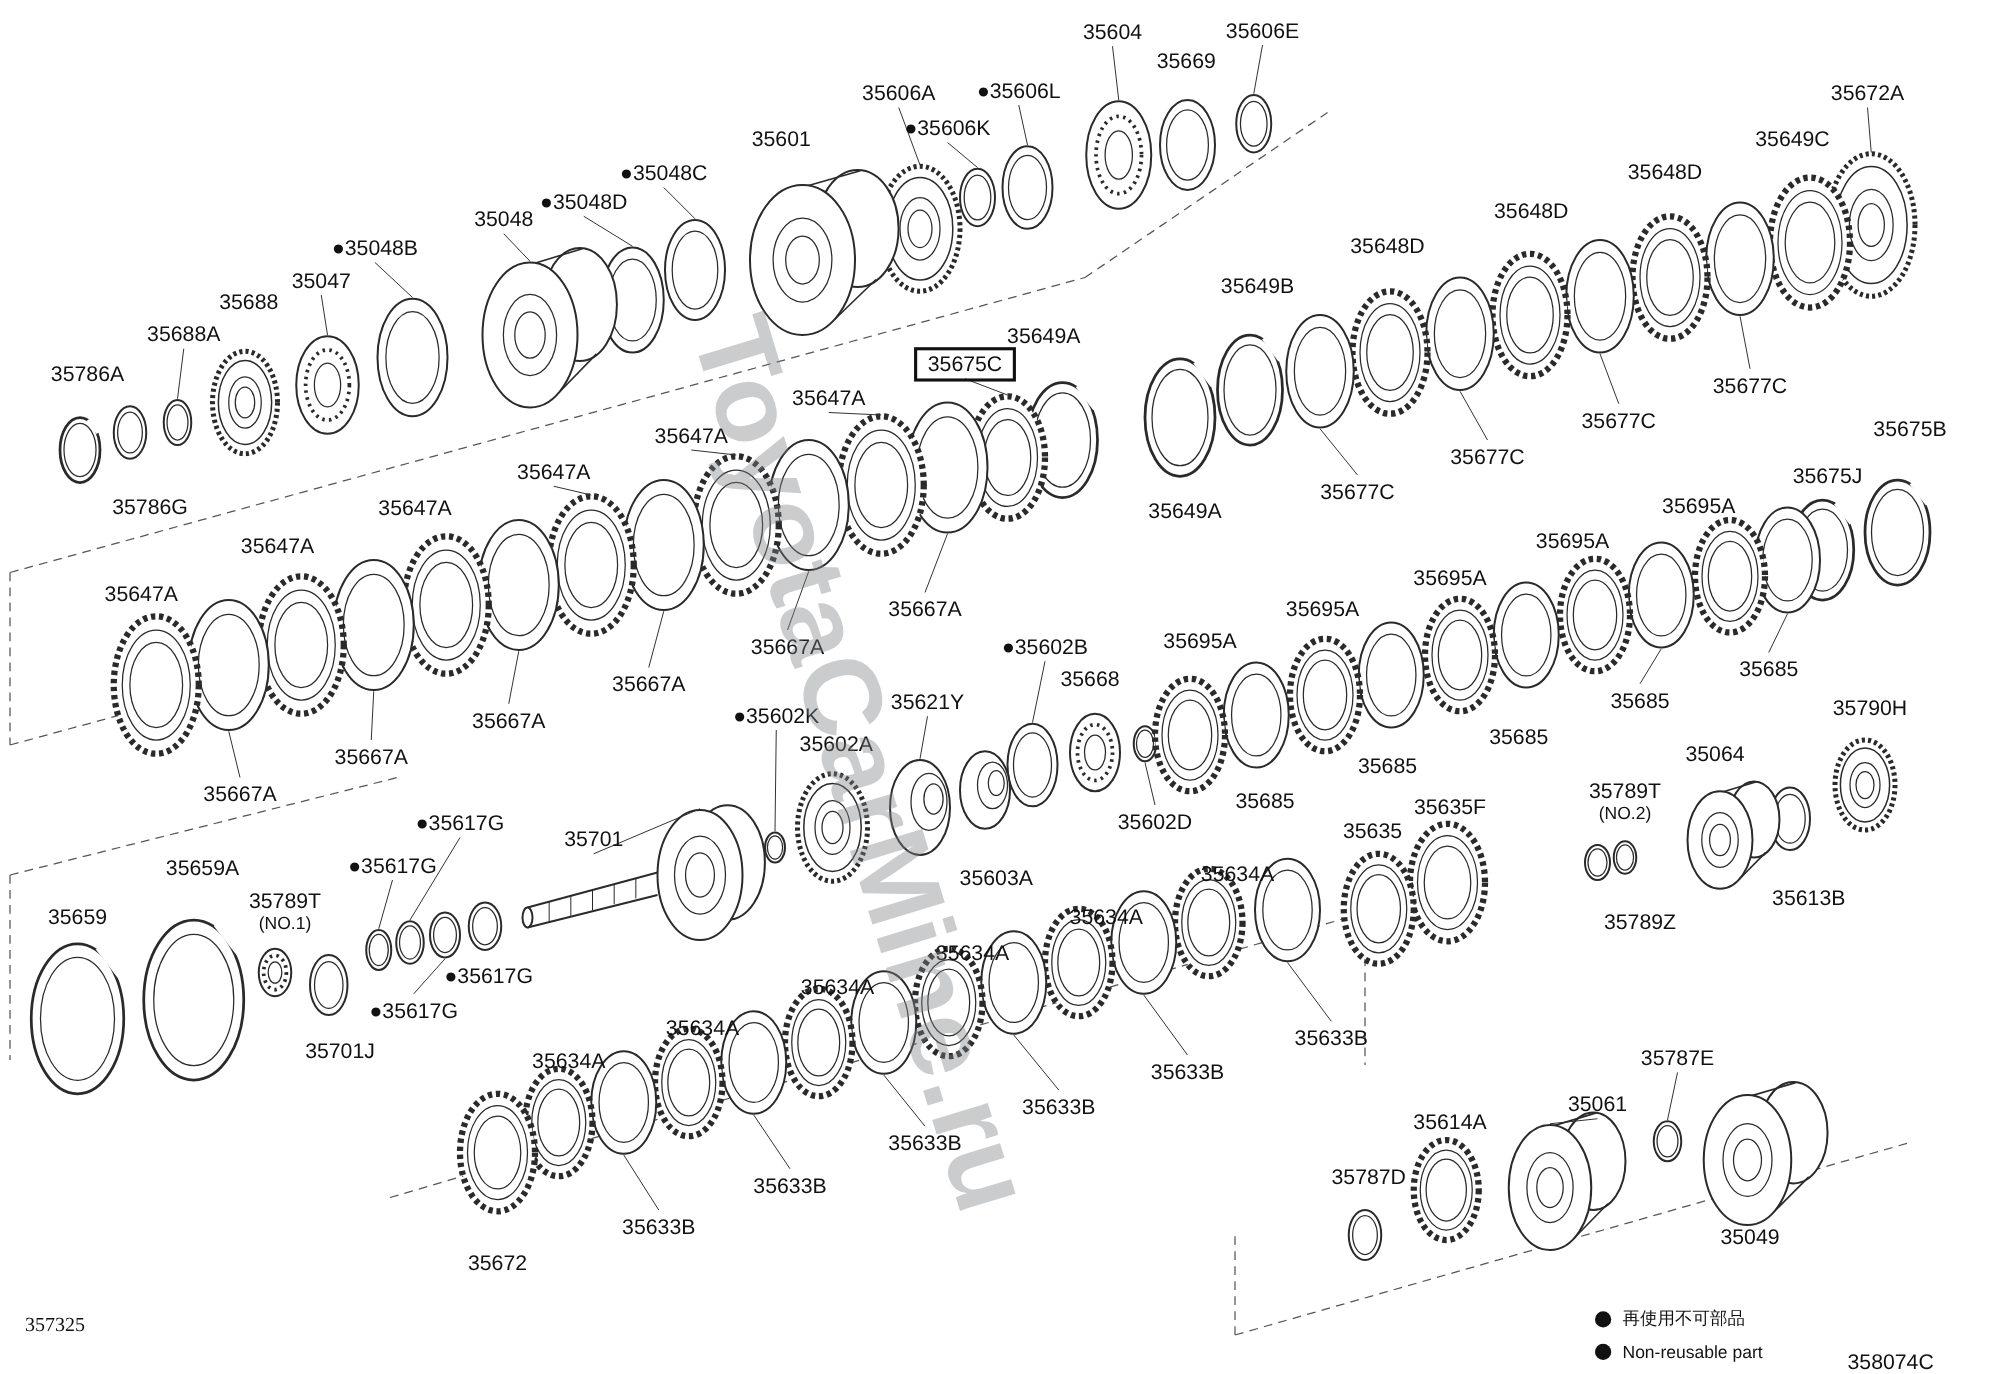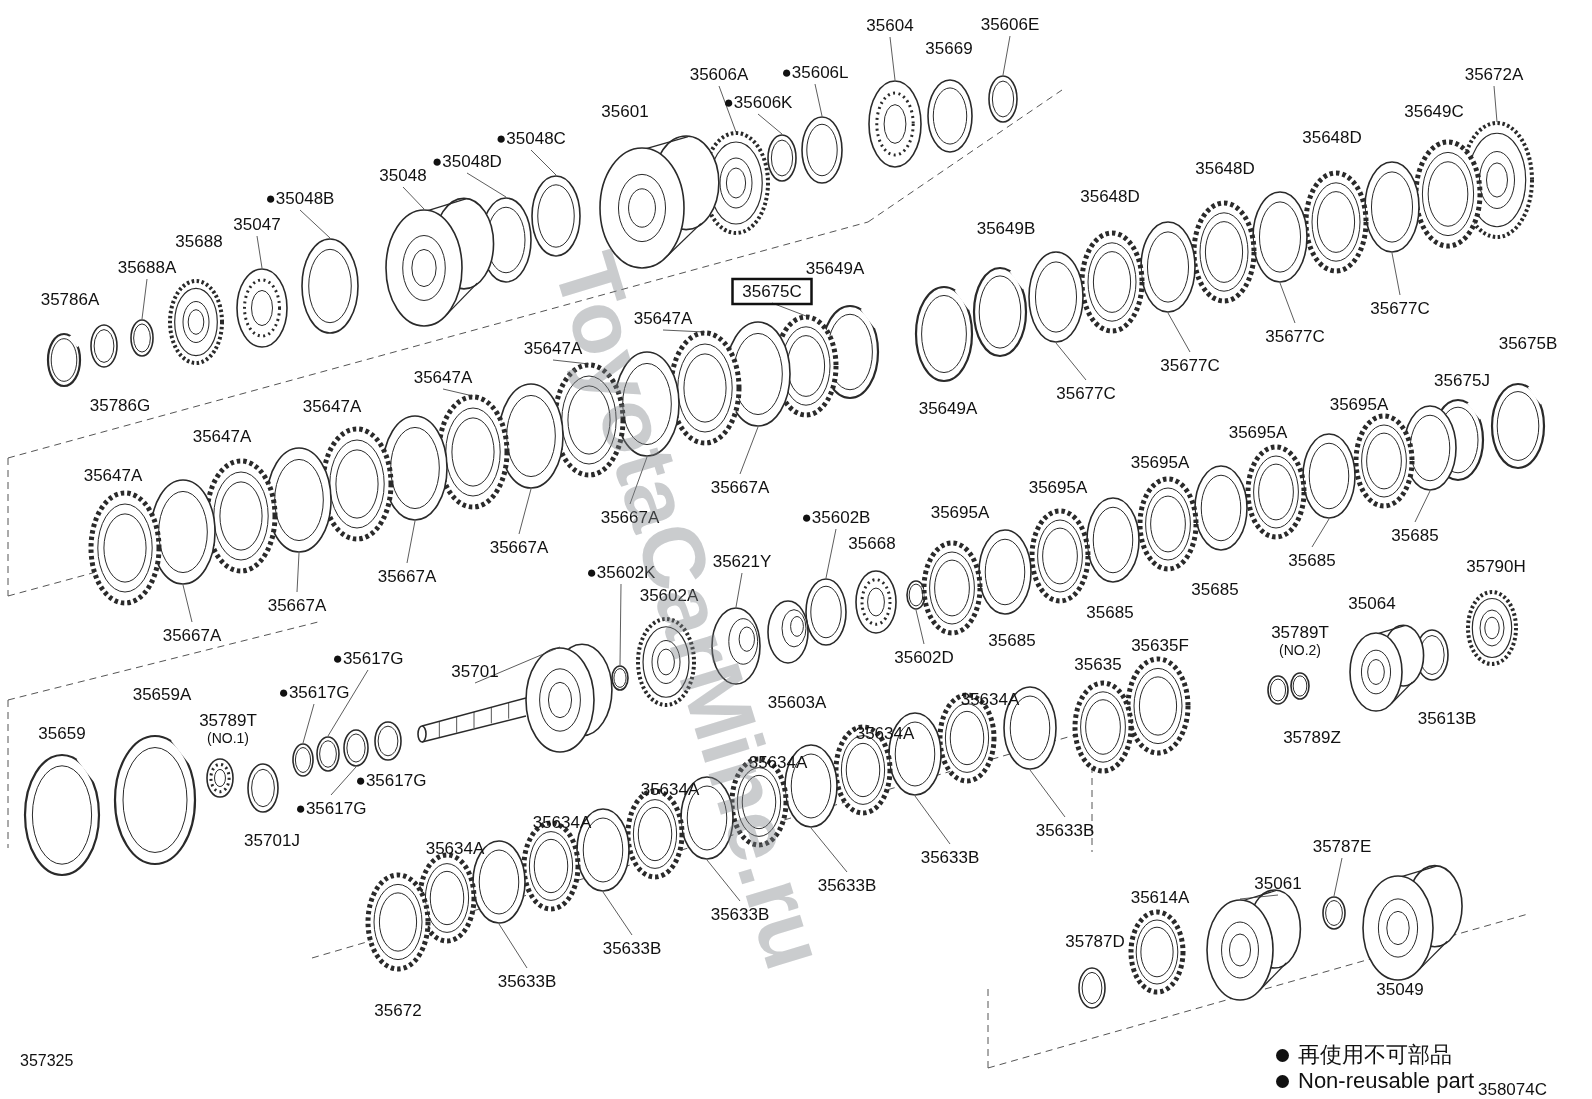--- a/index.html
+++ b/index.html
@@ -24,25 +24,25 @@
   .guide   { stroke:#555; stroke-width:1; stroke-dasharray:7 5; fill:none; }
   .leader  { stroke:#333; stroke-width:.8; }
   .plabel  { font-family:"Liberation Sans",sans-serif; font-size:17px; fill:#111; text-anchor:middle; }
   .psub    { font-family:"Liberation Sans",sans-serif; font-size:14px; fill:#111; text-anchor:middle; }
   .pbox    { fill:none; stroke:#111; stroke-width:2.5; }
 
   .watermark { position:absolute; left:300px; top:560px; width:780px; text-align:center;
                font-size:88px; font-weight:bold; color:#7d8287; opacity:.40;
                transform:rotate(73deg); white-space:nowrap; pointer-events:none; }
 
-  .code-left  { position:absolute; left:20px;  top:1052px; font-size:16px; color:#111; }
+  .code-left  { position:absolute; left:20px;  top:1052px; font-size:16px; color:#111;font-family:Liberation Serif, serif; }
   .code-right { position:absolute; left:1478px; top:1080px; font-size:17px; color:#111; }
 
   .legend { position:absolute; left:1276px; top:1042px; }
-  .legend-row { display:flex; align-items:center; gap:9px; height:26px; font-size:22px; color:#111; }
+  .legend-row { display:flex; align-items:center; gap:9px; height:26px; font-size:14px; color:#111; }
   .ldot { width:13px; height:13px; border-radius:50%; background:#111; flex:0 0 13px; }
 </style>
 </head>
 <body>
 
 <div class="stage">
   <svg class="canvas" viewBox="0 0 1592 1099">
       <g>
         <line x1="8" y1="458" x2="868" y2="222" class="guide"></line>
         <line x1="868" y1="222" x2="1062" y2="90" class="guide"></line>

